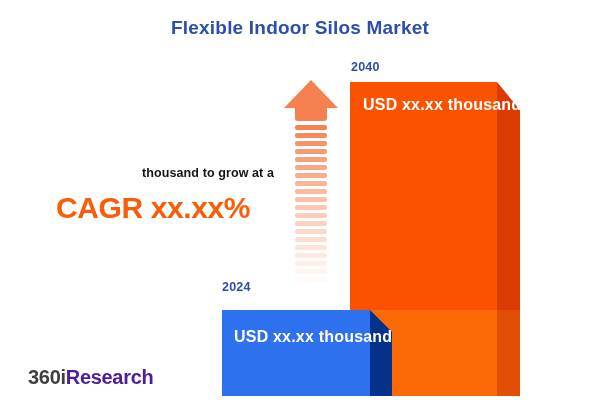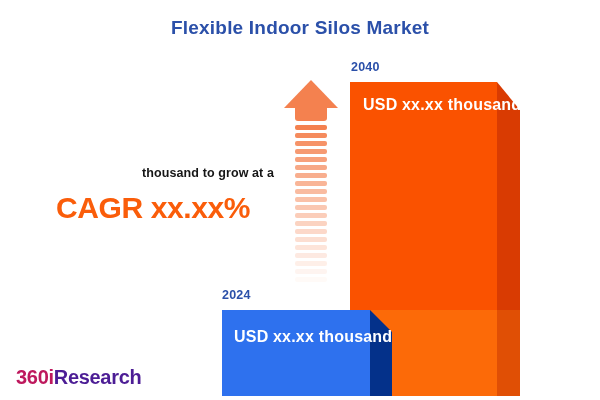--- a/index.html
+++ b/index.html
@@ -65,21 +65,21 @@
   
   .logo {
     position: absolute;
     left: 16px;
     top: 366px;
     font-size: 20px;
     font-weight: bold;
     letter-spacing: -0.3px;
     white-space: nowrap;
   }
-  .logo .logo-360i { color: #be185d; }
+  .logo .logo-360i { color: #404040; margin-left: 12px; }
   .logo .logo-research { color: #4c1d95; }
 
   
   .arrow {
     position: absolute;
     left: 284px;
     top: 80px;
     width: 54px;
     height: 212px;
   }
@@ -172,21 +172,21 @@
   
   .year-label {
     position: absolute;
     font-size: 12.5px;
     font-weight: bold;
     color: #2b50a9;
     letter-spacing: 0.2px;
     white-space: nowrap;
   }
   .year-2032 { left: 351px; top: 60px; }
-  .year-2024 { left: 222px; top: 288px; }
+  .year-2024 { left: 222px; top: 280px; }
 
   .value-label {
     position: absolute;
     font-size: 16px;
     font-weight: bold;
     color: #ffffff;
     letter-spacing: 0.2px;
     white-space: nowrap;
   }
   .value-2032 { left: 363px; top: 96px; }

